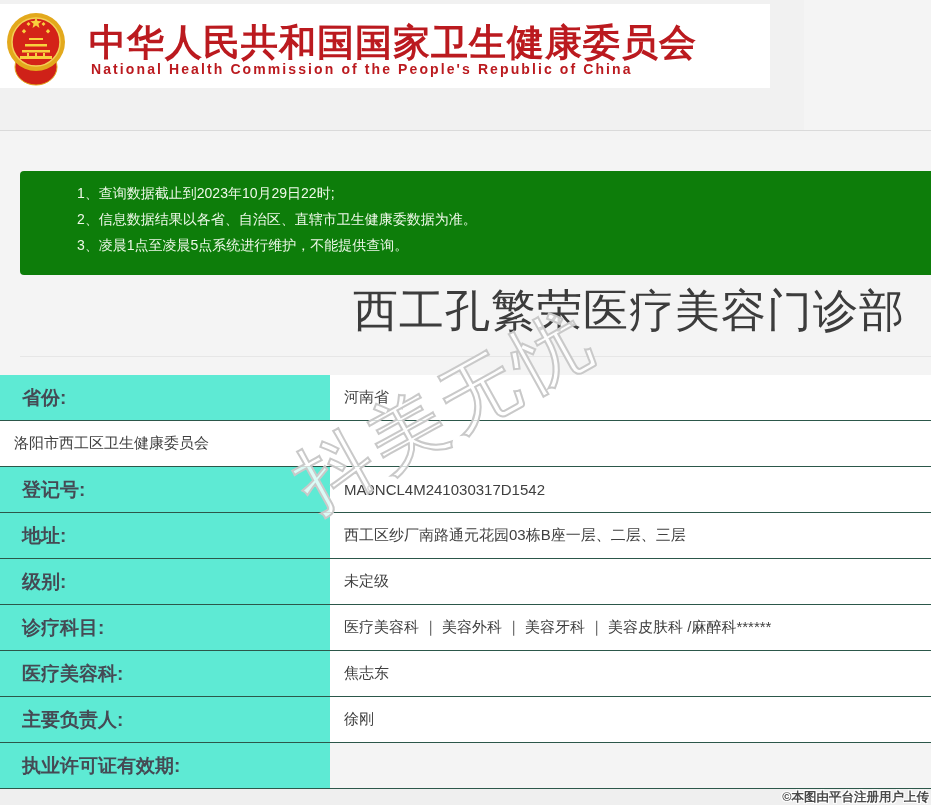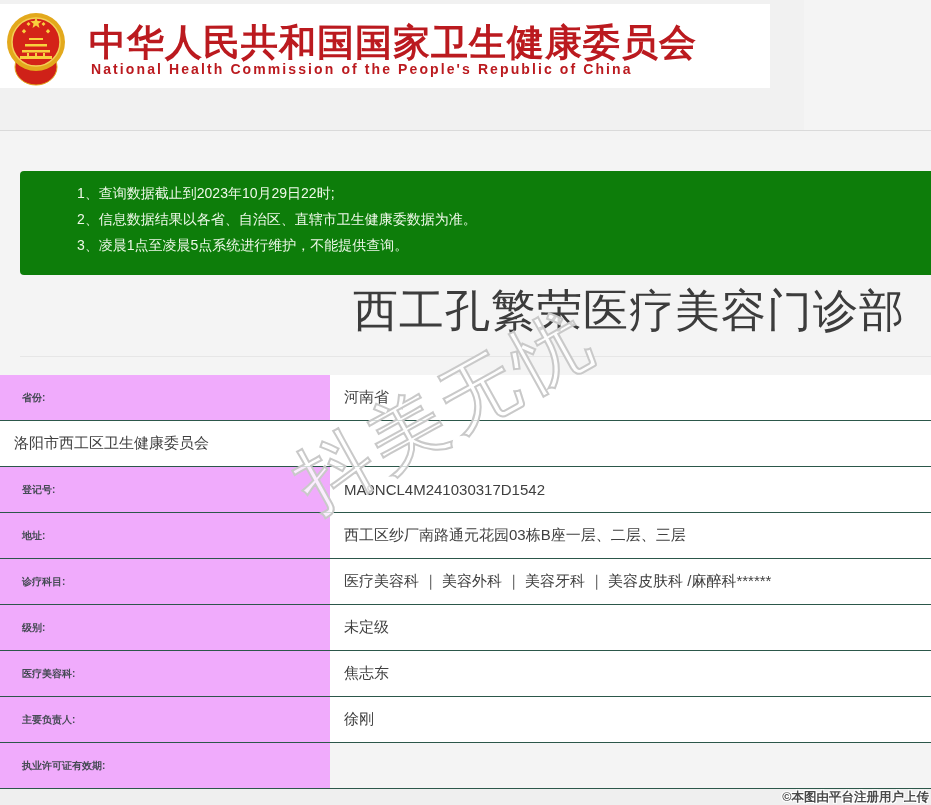--- a/index.html
+++ b/index.html
@@ -41,23 +41,23 @@
   .inst-title {
     position:absolute; top:281px; right:26px;
     font-size:45px; color:#3c3c3c; letter-spacing:1px; white-space:nowrap;
   }
   .title-divider { position:absolute; top:356px; left:20px; width:911px; height:1px; background:#e6e6e6; }
 
   
   .info-table { position:absolute; top:375px; left:0; width:931px; z-index:1; }
   .row { display:flex; height:46px; border-bottom:1px solid #2c574a; }
   .row-label {
-    width:330px; background:#f0abfc; flex:0 0 330px;
+    width:330px; background:#5eead4; flex:0 0 330px;
     display:flex; align-items:center; padding-left:22px;
-    font-size:10px; font-weight:700; color:#454a54;
+    font-size:19px; font-weight:700; color:#454a54;
   }
   .row-value {
     flex:1; background:#ffffff;
     display:flex; align-items:center; padding-left:14px;
     font-size:15px; color:#404040; white-space:nowrap;
   }
   .bottom-strip { position:absolute; top:789px; left:0; width:931px; height:16px; background:#efefef; }
 
   
   .watermark {
@@ -123,26 +123,26 @@
     </div>
     <div class="row">
       <div class="row-label">登记号:</div>
       <div class="row-value">MA9NCL4M241030317D1542</div>
     </div>
     <div class="row">
       <div class="row-label">地址:</div>
       <div class="row-value">西工区纱厂南路通元花园03栋B座一层、二层、三层</div>
     </div>
     <div class="row">
+      <div class="row-label">级别:</div>
+      <div class="row-value">未定级</div>
+    </div>
+    <div class="row">
       <div class="row-label">诊疗科目:</div>
       <div class="row-value">医疗美容科 ｜ 美容外科 ｜ 美容牙科 ｜ 美容皮肤科 /麻醉科******</div>
-    </div>
-    <div class="row">
-      <div class="row-label">级别:</div>
-      <div class="row-value">未定级</div>
     </div>
     <div class="row">
       <div class="row-label">医疗美容科:</div>
       <div class="row-value">焦志东</div>
     </div>
     <div class="row">
       <div class="row-label">主要负责人:</div>
       <div class="row-value">徐刚</div>
     </div>
     <div class="row">

